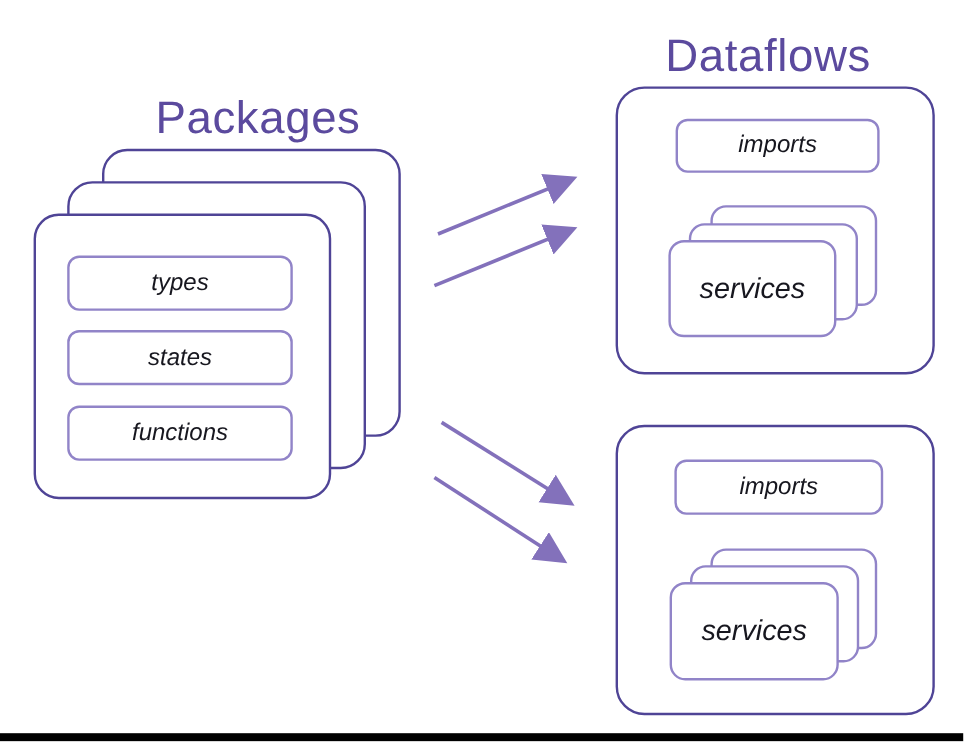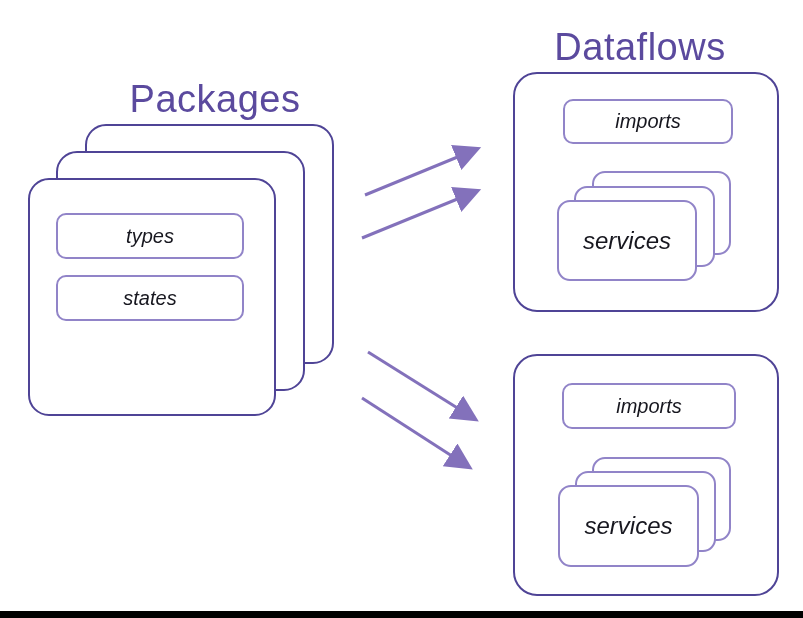--- a/index.html
+++ b/index.html
@@ -48,20 +48,23 @@
 
   <div class="card" style="left:85px; top:124px; width:245px; height:236px;"></div>
   <div class="card" style="left:56px; top:151px; width:245px; height:236px;"></div>
   <div class="card" style="left:28px; top:178px; width:244px; height:234px;">
     <div class="pill" style="left:26px; top:33px; width:184px; height:42px;">
       <span>types</span>
     </div>
     <div class="pill" style="left:26px; top:95px; width:184px; height:42px;">
       <span>states</span>
     </div>
+    <div class="pill" style="left:26px; top:158px; width:184px; height:42px;">
+      <span>functions</span>
+    </div>
   </div>
 
   <div class="dfbox" style="left:513px; top:72px; width:262px; height:236px;">
     <div class="pill" style="left:48px; top:25px; width:166px; height:41px;">
       <span>imports</span>
     </div>
     <div class="svc" style="left:77px; top:97px; width:135px; height:80px;"></div>
     <div class="svc" style="left:59px; top:112px; width:137px; height:77px;"></div>
     <div class="svc" style="left:42px; top:126px; width:136px; height:77px;">
       <span>services</span>

